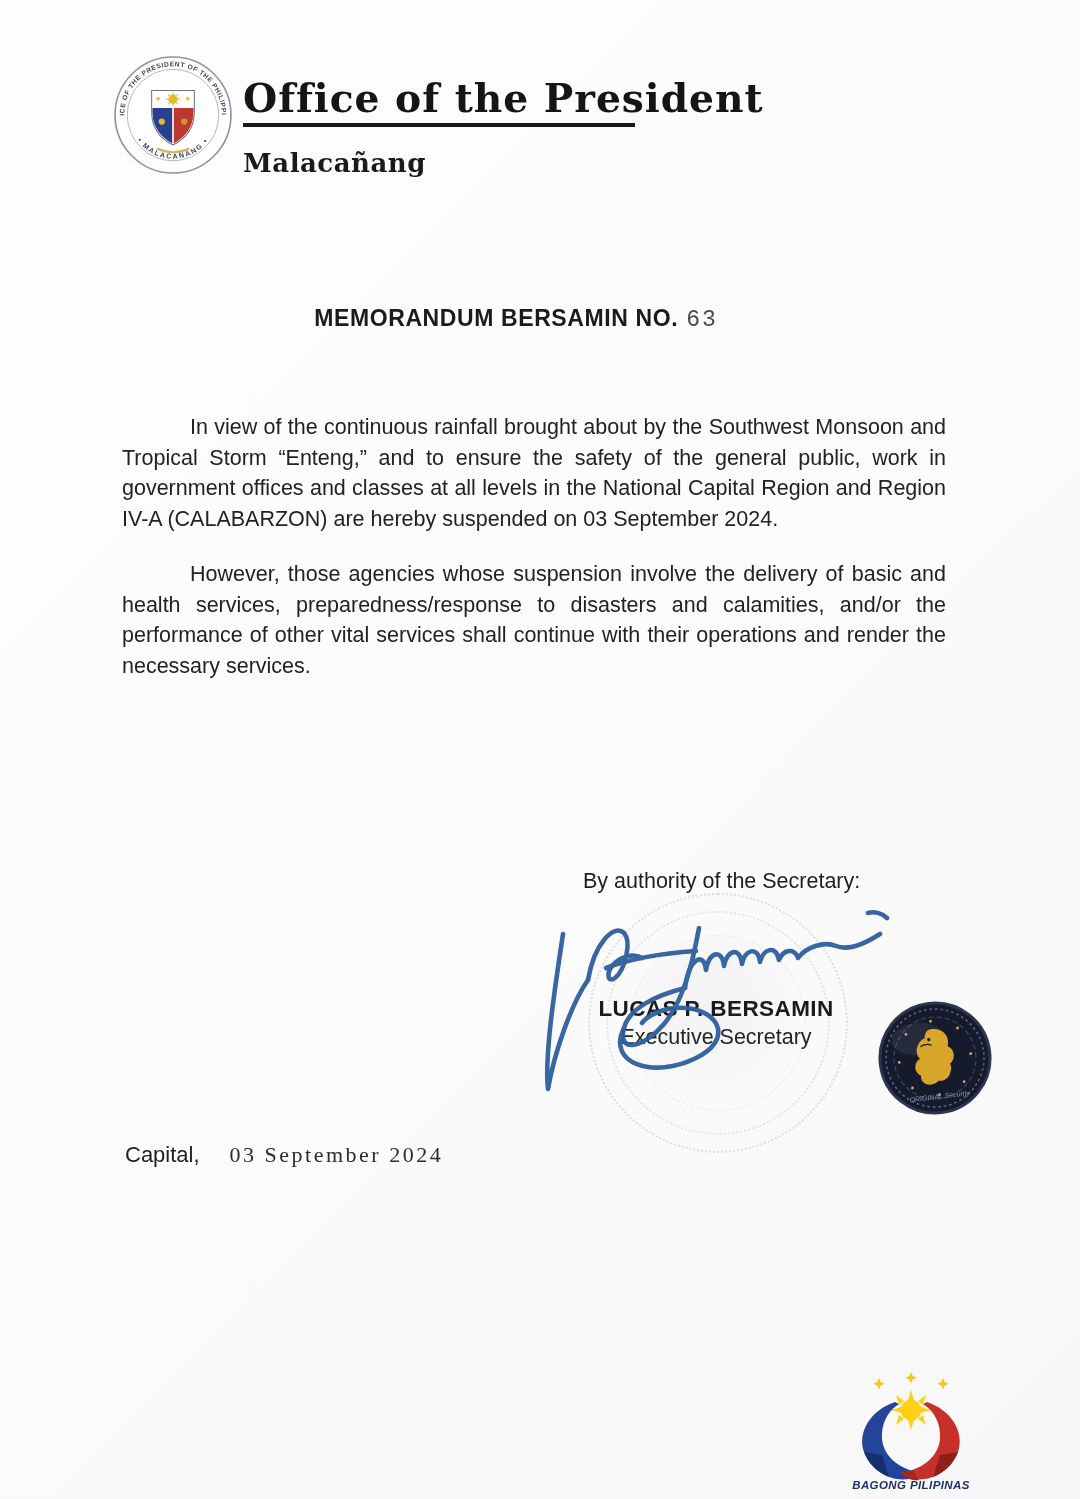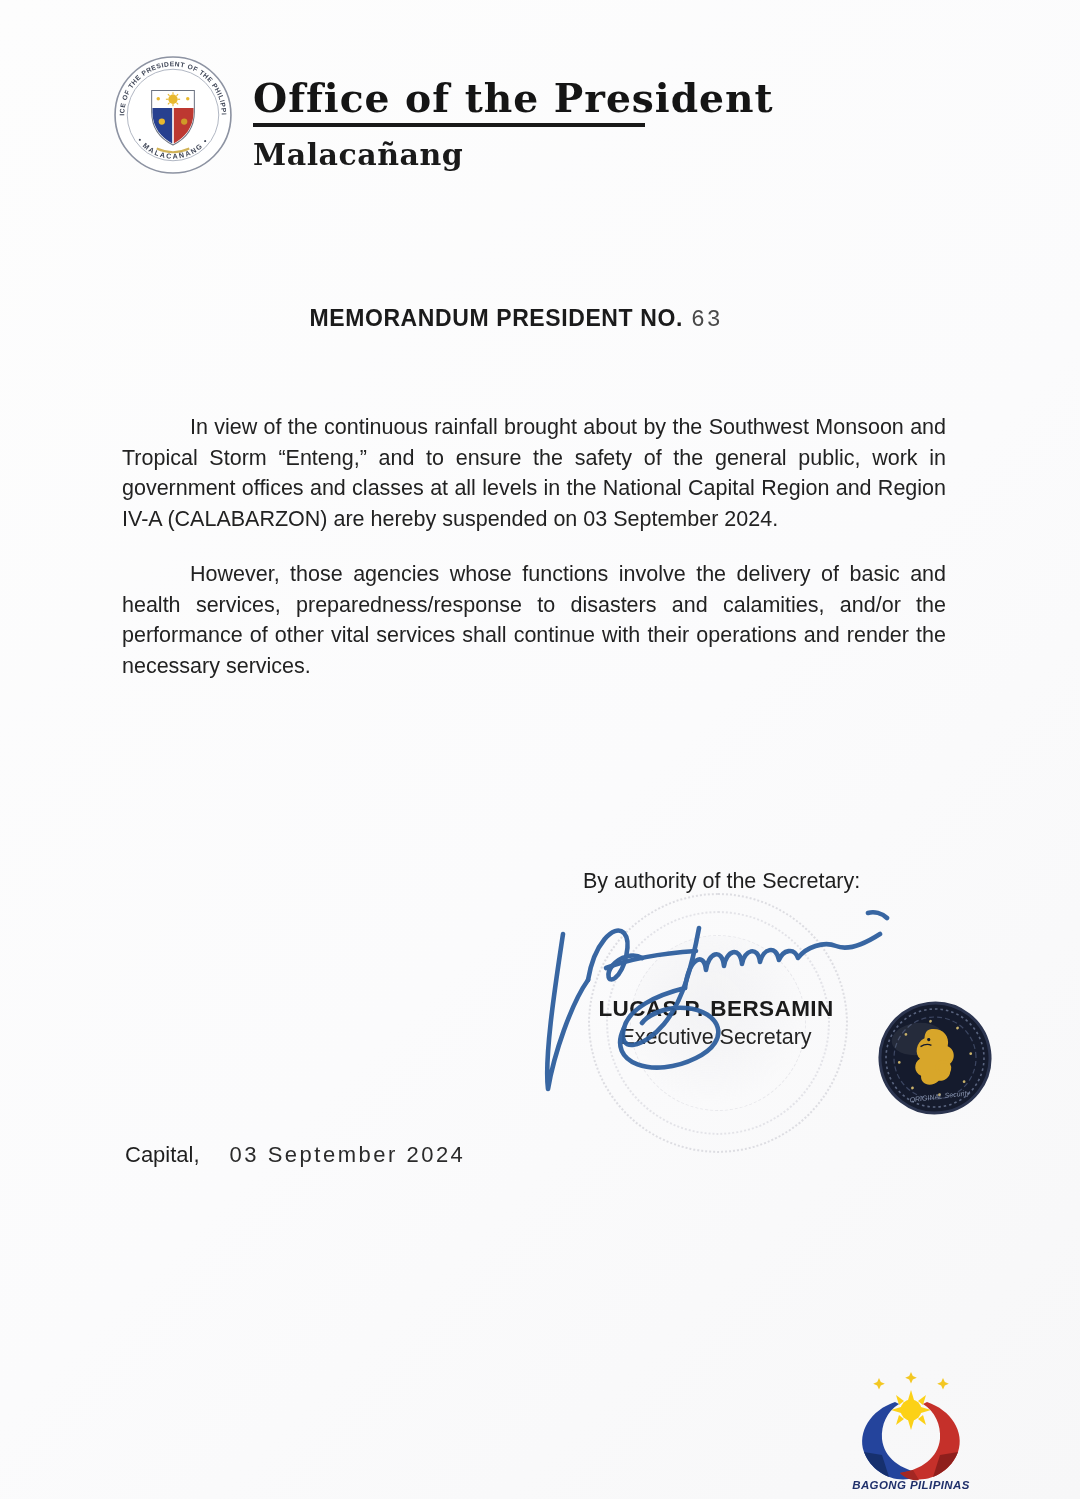--- a/index.html
+++ b/index.html
@@ -8,35 +8,35 @@
     width:1080px; height:1499px;
     margin:0 auto;
     background:linear-gradient(135deg,#fdfdfd 0%,#fbfbfc 55%,#f7f7f8 100%);
     font-family:"Liberation Sans", sans-serif;
     color:#212121;
     overflow:hidden;
   }
 
   
   .header-seal { position:absolute; left:112px; top:54px; width:122px; height:122px; }
-  .wordmark { position:absolute; left:253px; top:76px; }
+  .wordmark { position:absolute; left:243px; top:76px; }
   .office-name {
     font-family:"DejaVu Serif", serif;
     font-weight:bold; font-style:normal;
     font-size:40px; line-height:44px;
     letter-spacing:1px; color:#151515;
     transform:scaleX(0.98);
     transform-origin:left;
     white-space:nowrap;
   }
   .header-rule { width:392px; border-bottom:4px solid #191919; margin-top:3px; }
   .office-sub {
     font-family:"DejaVu Serif", serif;
-    font-weight:bold; font-size:30px; line-height:34px;
-    color:#1a1a1a; margin-top:11px; letter-spacing:0.5px;
+    font-weight:bold; font-size:26px; line-height:34px;
+    color:#1a1a1a; margin-top:19px; letter-spacing:0.5px;
   }
 
   
   .doc-title {
     position:absolute; top:305px; left:0; width:1080px;
     text-align:center; transform:translateX(-24px);
     font-size:23px; font-weight:bold; letter-spacing:0.6px; color:#1b1b1b;
     white-space:nowrap;
   }
   .doc-title .num {
@@ -75,21 +75,21 @@
   .sig-name { font-size:22.5px; font-weight:bold; letter-spacing:0.4px; color:#1b1b1b; }
   .sig-title { font-size:21.5px; color:#242424; margin-top:3px; }
 
   .sig-svg { position:absolute; left:536px; top:896px; z-index:3; }
 
   .security-seal { position:absolute; left:876px; top:999px; width:118px; height:118px; transform:rotate(-7deg); z-index:2; }
 
   
   .dateline { position:absolute; left:125px; top:1142px; font-size:22px; color:#1f1f1f; white-space:nowrap; }
   .date-value {
-    font-family:Liberation Sans, sans-serif;
+    font-family:Liberation Serif, serif;
     font-size:22px; letter-spacing:2.5px; margin-left:30px; color:#2b2b2b;
   }
 
   
   .bagong-logo { position:absolute; left:840px; top:1370px; width:142px; height:122px; }
 </style>
 </head>
 <body>
 
 <div class="page">
@@ -129,26 +129,26 @@
     </g>
   </svg>
 
   <div class="wordmark">
     <div class="office-name">Office of the President</div>
     <div class="header-rule"></div>
     <div class="office-sub">Malacañang</div>
   </div>
 
   <div class="doc-title">
-    <span>MEMORANDUM PRESIDENT NO.</span><span class="num">63</span>
+    <span>MEMORANDUM BERSAMIN NO.</span><span class="num">63</span>
   </div>
 
   <div class="body-text">
     <p>In view of the continuous rainfall brought about by the Southwest Monsoon and Tropical Storm “Enteng,” and to ensure the safety of the general public, work in government offices and classes at all levels in the National Capital Region and Region IV-A (CALABARZON) are hereby suspended on 03 September 2024.</p>
-    <p>However, those agencies whose functions involve the delivery of basic and health services, preparedness/response to disasters and calamities, and/or the performance of other vital services shall continue with their operations and render the necessary services.</p>
+    <p>However, those agencies whose suspension involve the delivery of basic and health services, preparedness/response to disasters and calamities, and/or the performance of other vital services shall continue with their operations and render the necessary services.</p>
   </div>
 
   <div class="authority">By authority of the Secretary:</div>
 
   <div class="embossed-seal"></div>
 
   <div class="signatory">
     <div class="sig-name">LUCAS P. BERSAMIN</div>
     <div class="sig-title">Executive Secretary</div>
   </div>

